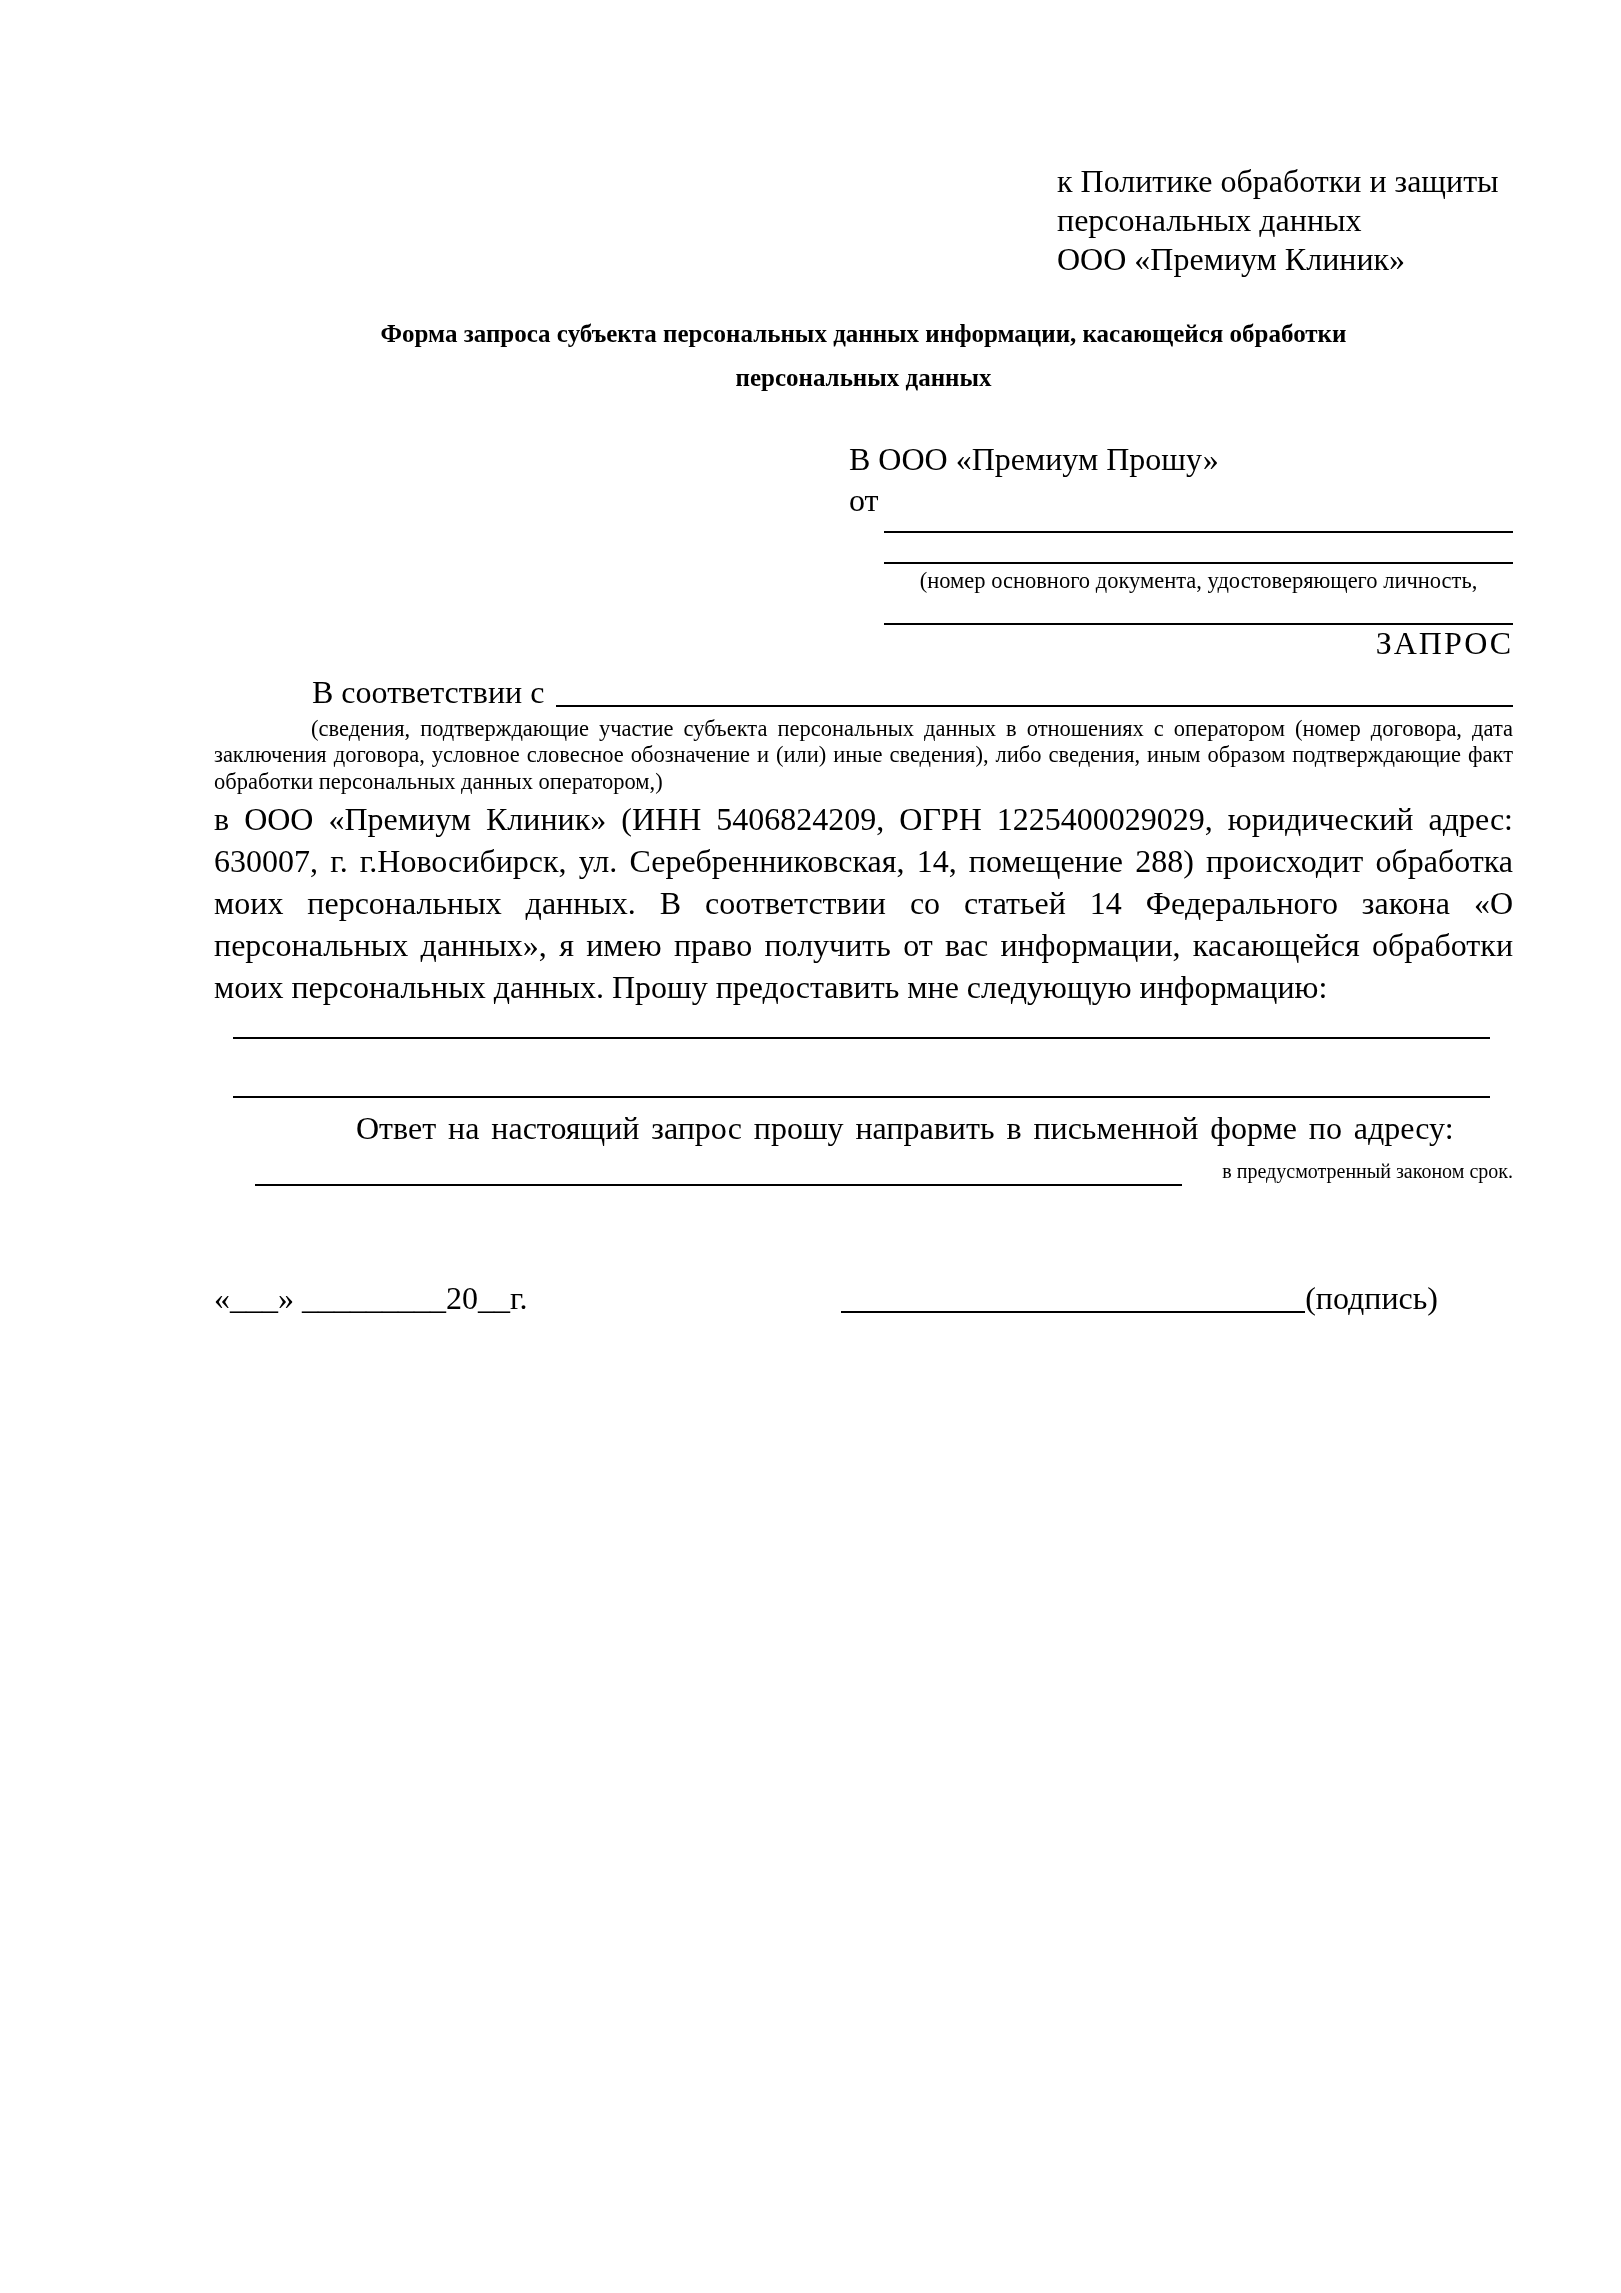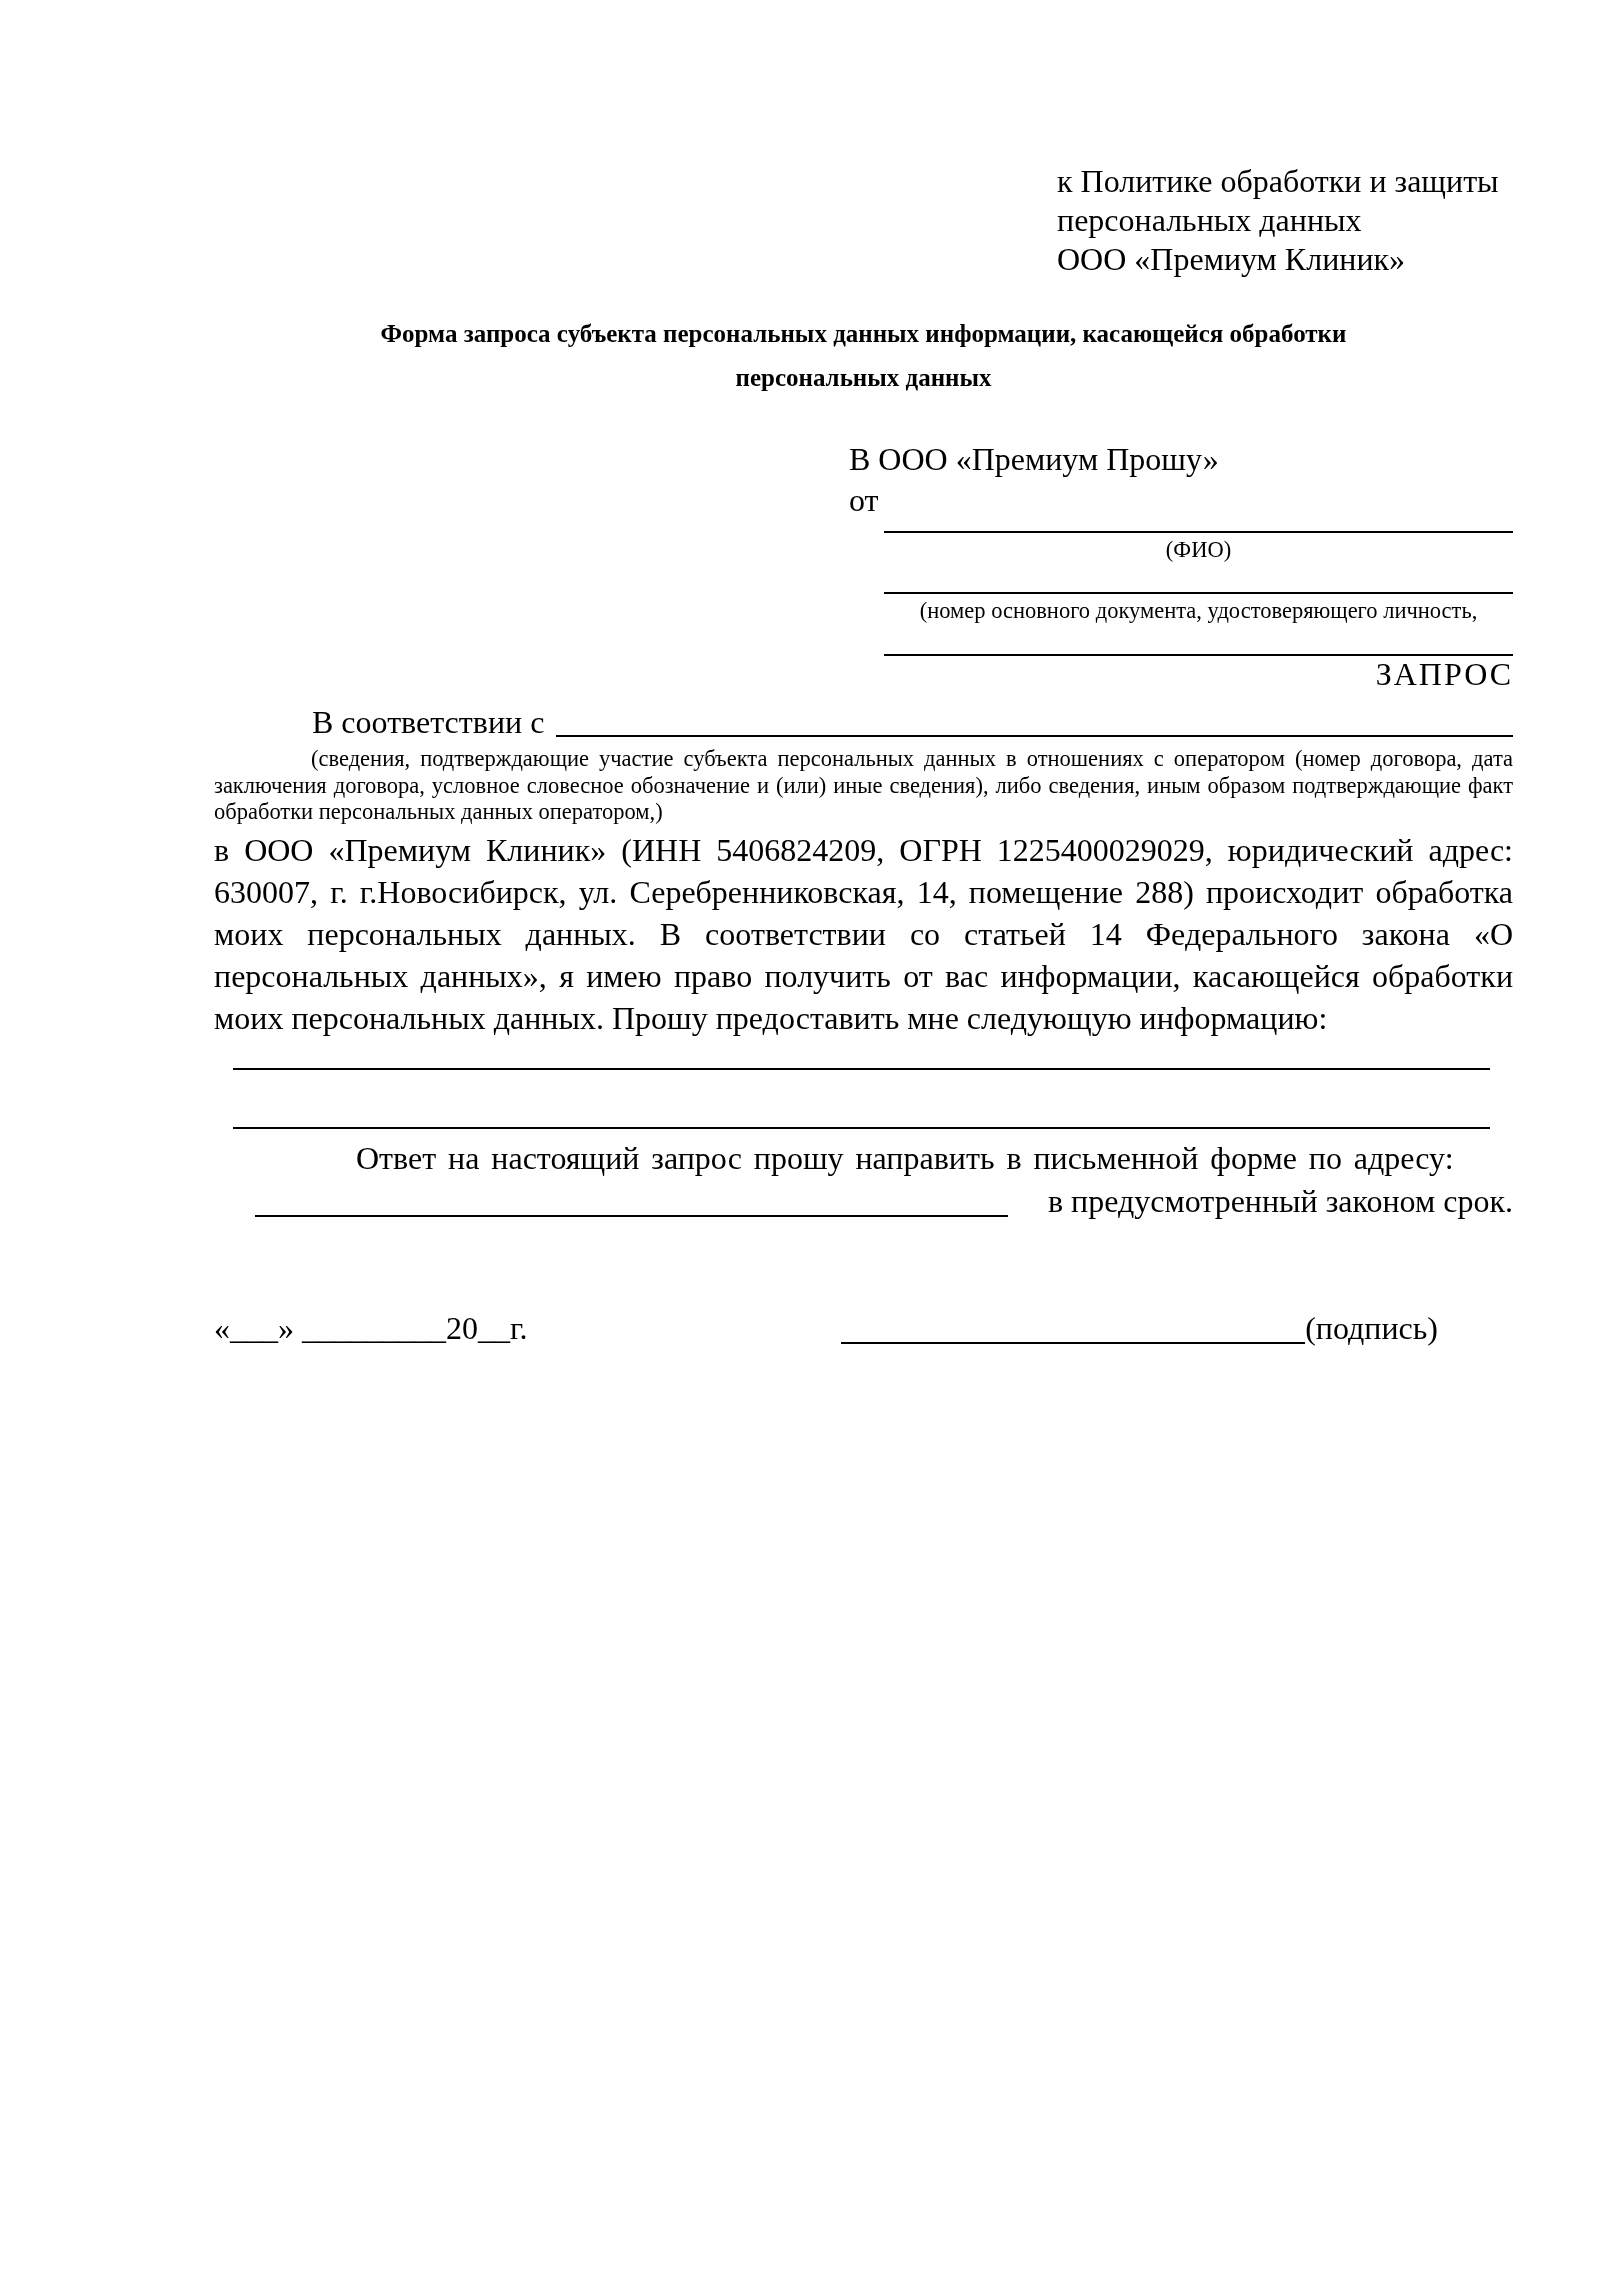--- a/index.html
+++ b/index.html
@@ -96,21 +96,21 @@
     margin: 9.8px 0 0;
     font-size: 32px;
     line-height: 41px;
     text-align: justify;
     text-indent: 142px;
     word-spacing: 3.9px;
   }
   .closing-row {
     display: flex;
     margin-top: 2px;
-    font-size: 32px;
+    font-size: 20px;
     line-height: 41px;
     gap: 40px;
   }
   .closing-row .fill-line { margin-left: 41px; }
   .closing-text { white-space: nowrap; }
   .signature-row {
     display: flex;
     justify-content: space-between;
     align-items: flex-end;
     margin-top: 86px;
@@ -142,21 +142,20 @@
   </div>
 
   <h1 class="title">Форма запроса субъекта персональных данных информации, касающейся обработки персональных данных</h1>
 
   <div class="addressee">
     <div class="addr-to">В ООО «Премиум Прошу»</div>
     <div class="addr-from">от</div>
 
     <div class="addr-field first">
       <div class="field-line"></div>
-      <div class="field-caption">(ФИО)</div>
     </div>
 
     <div class="addr-field">
       <div class="field-line"></div>
       <div class="field-caption">(номер основного документа, удостоверяющего личность,</div>
     </div>
 
 
     <div class="addr-field">
       <div class="field-line"></div>

